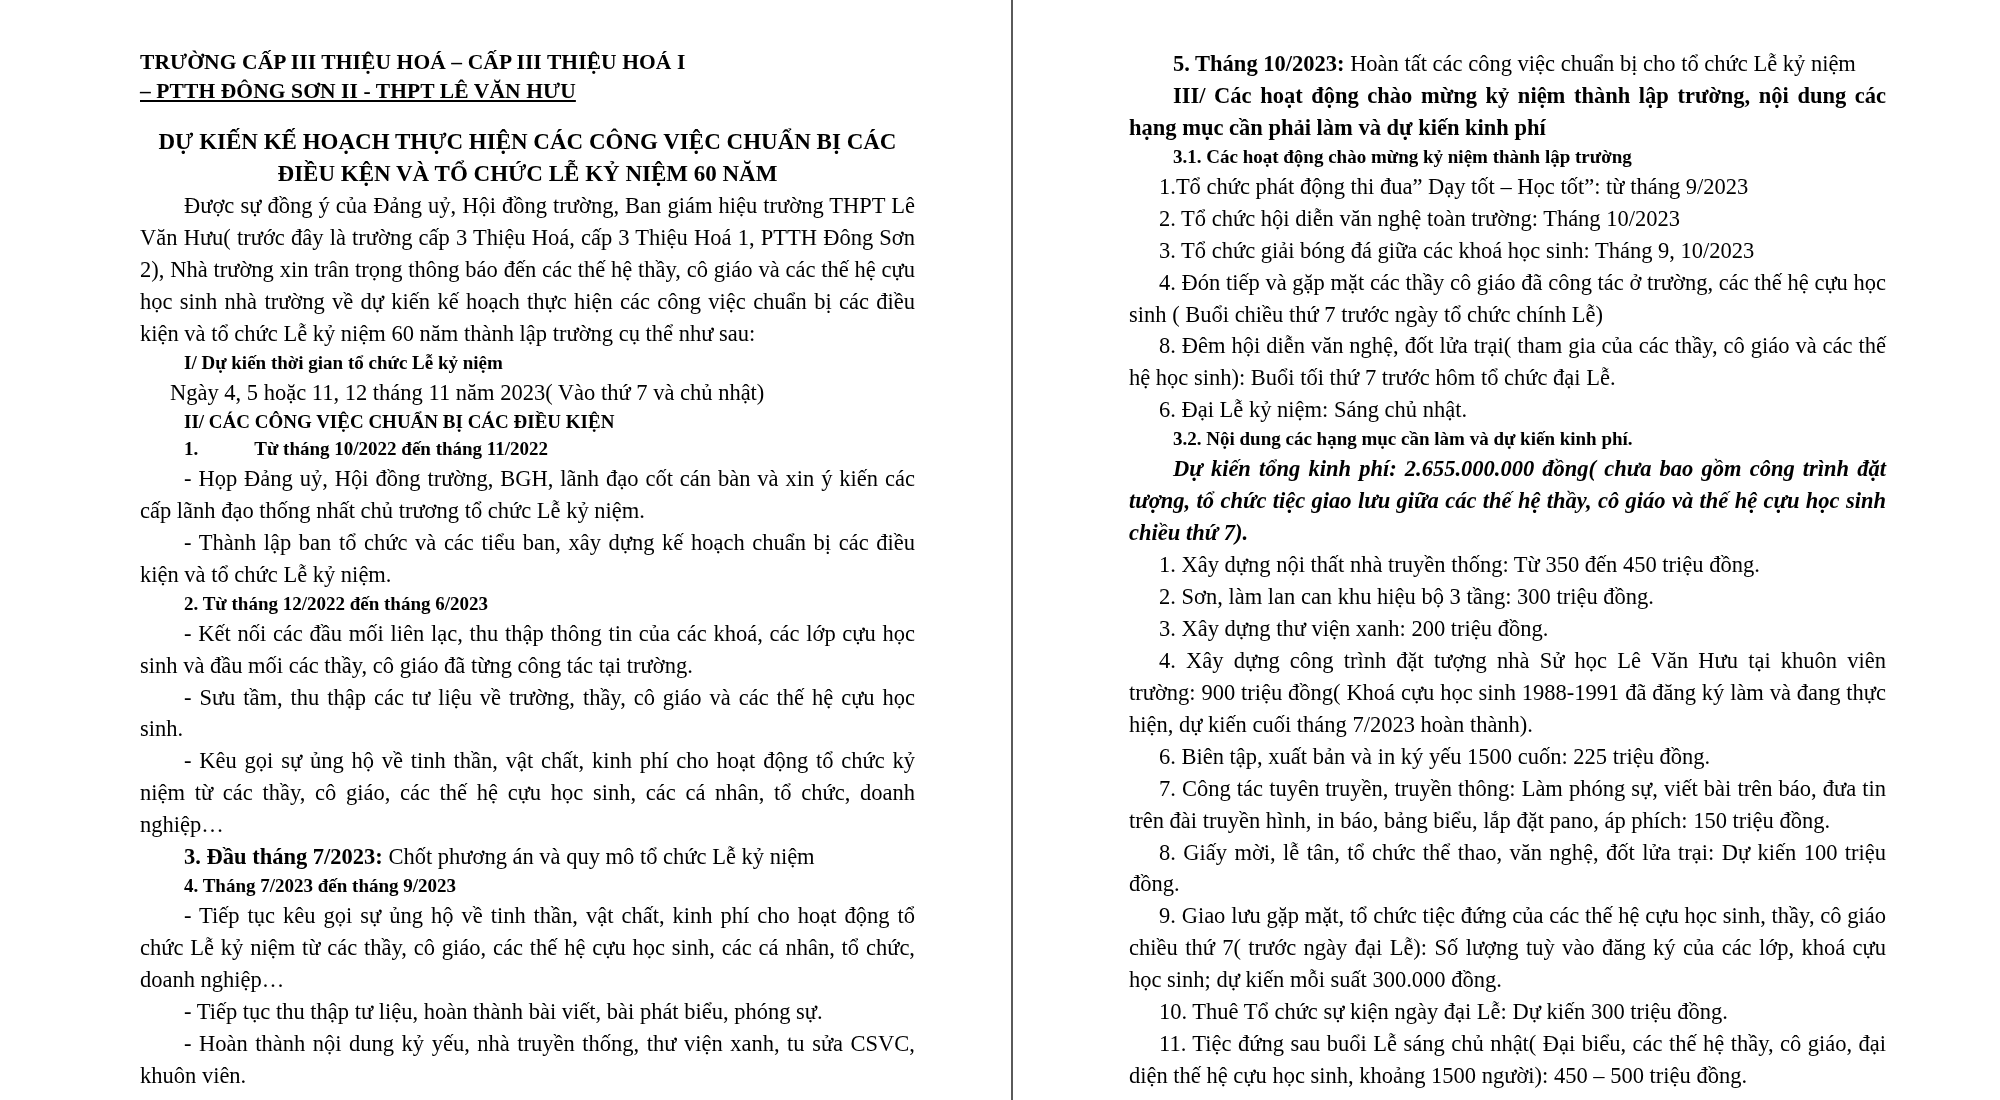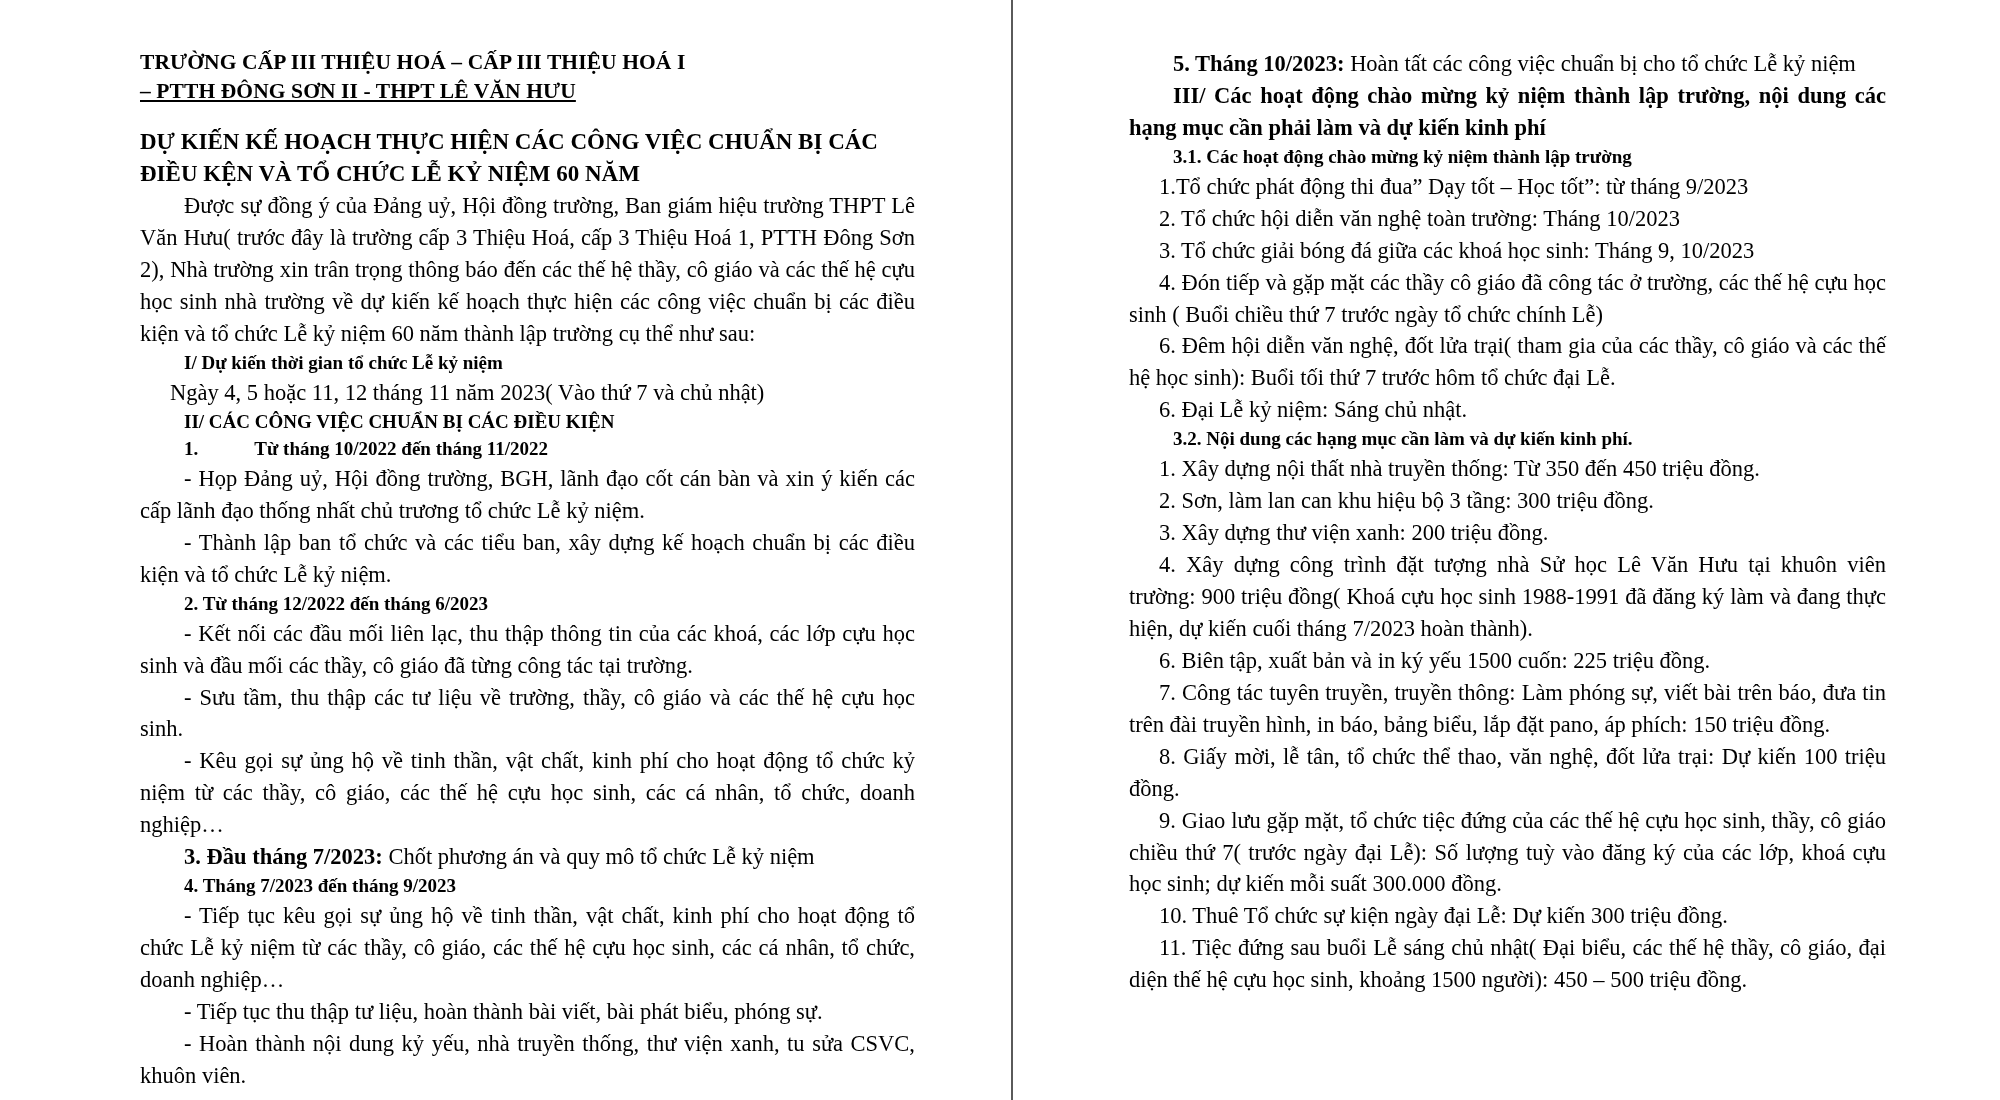--- a/index.html
+++ b/index.html
@@ -41,21 +41,21 @@
     padding: 48px 114px 0 110px;
   }
   .hdr {
     font-size: 21.5px;
     font-weight: bold;
     line-height: 1.35;
     letter-spacing: 0.1px;
   }
   .hdr .u2 { text-decoration: underline; }
   .title {
-    text-align: left;
+    text-align: center;
     font-size: 23px;
     font-weight: bold;
     line-height: 1.4;
     margin-top: 20px;
   }
   p.body-text {
     margin: 0;
     font-size: 22.5px;
     line-height: 1.42;
     text-align: justify;
@@ -131,25 +131,26 @@
     <p class="body-text indent"><span class="b">5. Tháng  10/2023:</span><span> Hoàn tất các công việc chuẩn bị cho tổ chức Lễ kỷ niệm</span></p>
 
     <p class="sec-head-wide">III/ Các hoạt động chào mừng kỷ niệm thành lập trường, nội dung các hạng mục cần phải làm và dự kiến kinh phí</p>
 
     <p class="sec-head">3.1. Các hoạt động chào mừng kỷ niệm thành lập trường</p>
 
     <p class="body-text indent-sm">1.Tổ chức phát động thi đua” Dạy tốt – Học tốt”: từ tháng 9/2023</p>
     <p class="body-text indent-sm">2. Tổ chức hội diễn văn nghệ toàn trường: Tháng 10/2023</p>
     <p class="body-text indent-sm">3. Tổ chức giải bóng đá giữa các khoá học sinh: Tháng 9, 10/2023</p>
     <p class="body-text indent-sm">4. Đón tiếp và gặp mặt các thầy cô giáo đã công tác ở trường, các thế hệ cựu học sinh ( Buổi chiều thứ 7 trước ngày tổ chức chính Lễ)</p>
-    <p class="body-text indent-sm">6. Đêm hội diễn văn nghệ, đốt lửa trại( tham gia của các thầy, cô giáo và các thế hệ học sinh): Buổi tối thứ 7 trước hôm tổ chức đại Lễ.</p>
+    <p class="body-text indent-sm">8. Đêm hội diễn văn nghệ, đốt lửa trại( tham gia của các thầy, cô giáo và các thế hệ học sinh): Buổi tối thứ 7 trước hôm tổ chức đại Lễ.</p>
     <p class="body-text indent-sm">6. Đại Lễ kỷ niệm: Sáng chủ nhật.</p>
 
     <p class="sec-head">3.2. Nội dung các hạng mục cần làm và dự kiến kinh phí.</p>
 
+    <p class="body-text indent bi">Dự kiến tổng kinh phí: 2.655.000.000 đồng( chưa bao gồm công trình đặt tượng, tổ chức tiệc giao lưu giữa các thế hệ thầy, cô giáo và thế hệ cựu học sinh chiều thứ 7).</p>
 
     <p class="body-text indent-sm">1. Xây dựng nội thất nhà truyền thống: Từ 350 đến 450 triệu đồng.</p>
     <p class="body-text indent-sm">2. Sơn, làm lan can khu hiệu bộ 3 tầng: 300 triệu đồng.</p>
     <p class="body-text indent-sm">3. Xây dựng thư viện xanh: 200 triệu đồng.</p>
     <p class="body-text indent-sm">4. Xây dựng công trình đặt tượng nhà Sử học Lê Văn Hưu tại khuôn viên trường: 900 triệu đồng( Khoá cựu học sinh 1988-1991 đã đăng ký làm và đang thực hiện, dự kiến cuối tháng 7/2023 hoàn thành).</p>
     <p class="body-text indent-sm">6. Biên tập, xuất bản và in ký yếu 1500 cuốn:  225 triệu đồng.</p>
     <p class="body-text indent-sm">7. Công tác tuyên truyền, truyền thông: Làm phóng sự, viết bài trên báo, đưa tin trên đài truyền hình, in báo, bảng biểu, lắp đặt pano, áp phích: 150 triệu đồng.</p>
     <p class="body-text indent-sm">8. Giấy mời, lễ tân, tổ chức thể thao, văn nghệ, đốt lửa trại: Dự kiến 100 triệu đồng.</p>
     <p class="body-text indent-sm">9. Giao lưu gặp mặt, tổ chức tiệc đứng của các thế hệ cựu học sinh, thầy, cô giáo chiều thứ 7( trước ngày đại Lễ): Số lượng tuỳ vào đăng ký của các lớp, khoá cựu học sinh; dự kiến mỗi suất 300.000 đồng.</p>
     <p class="body-text indent-sm">10. Thuê Tổ chức sự kiện ngày đại Lễ: Dự kiến 300 triệu đồng.</p>

